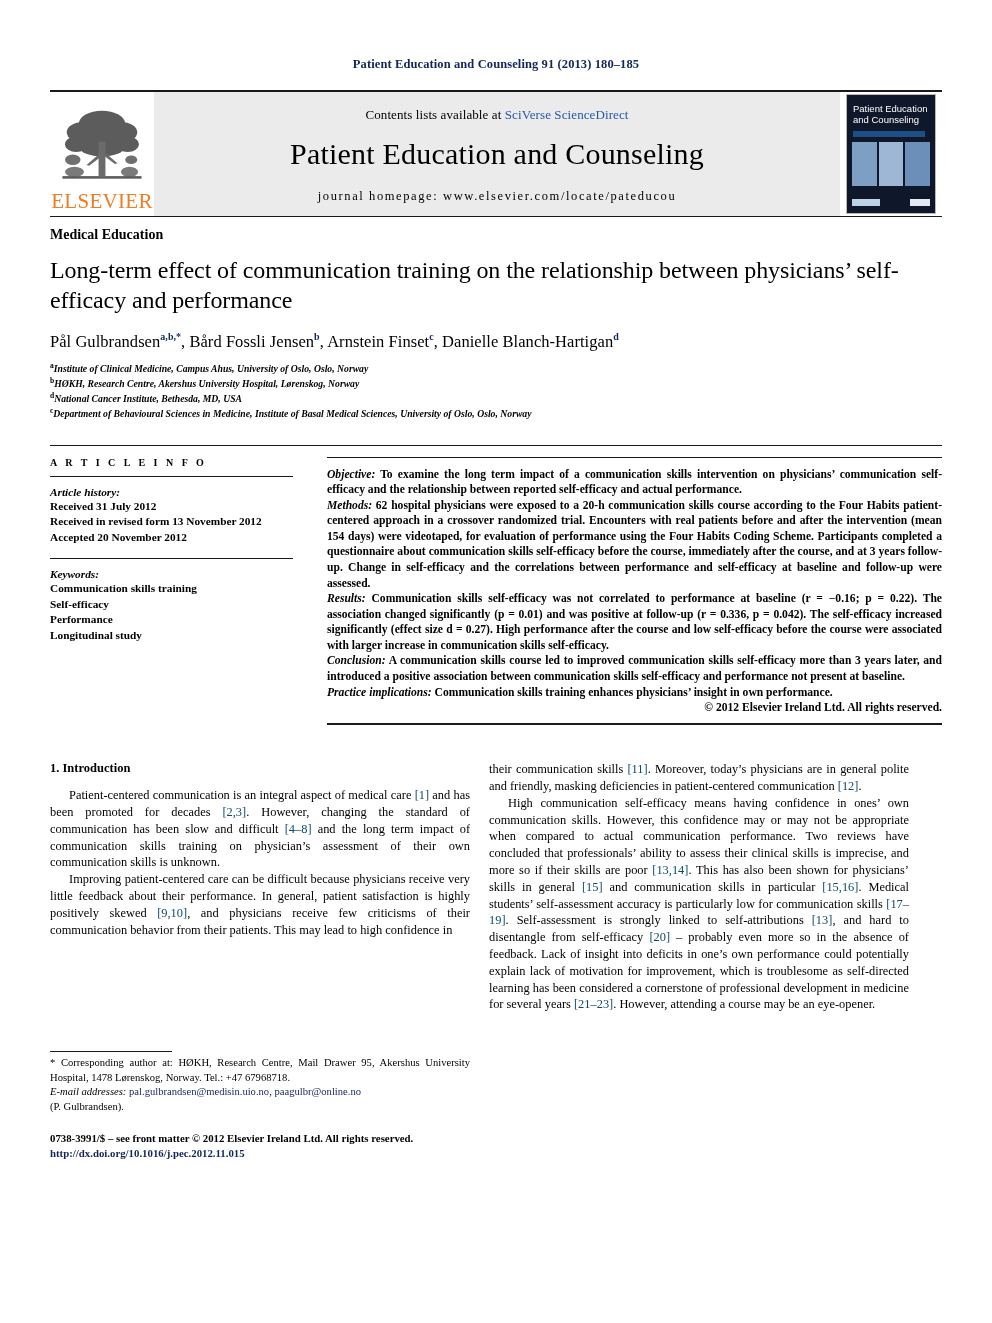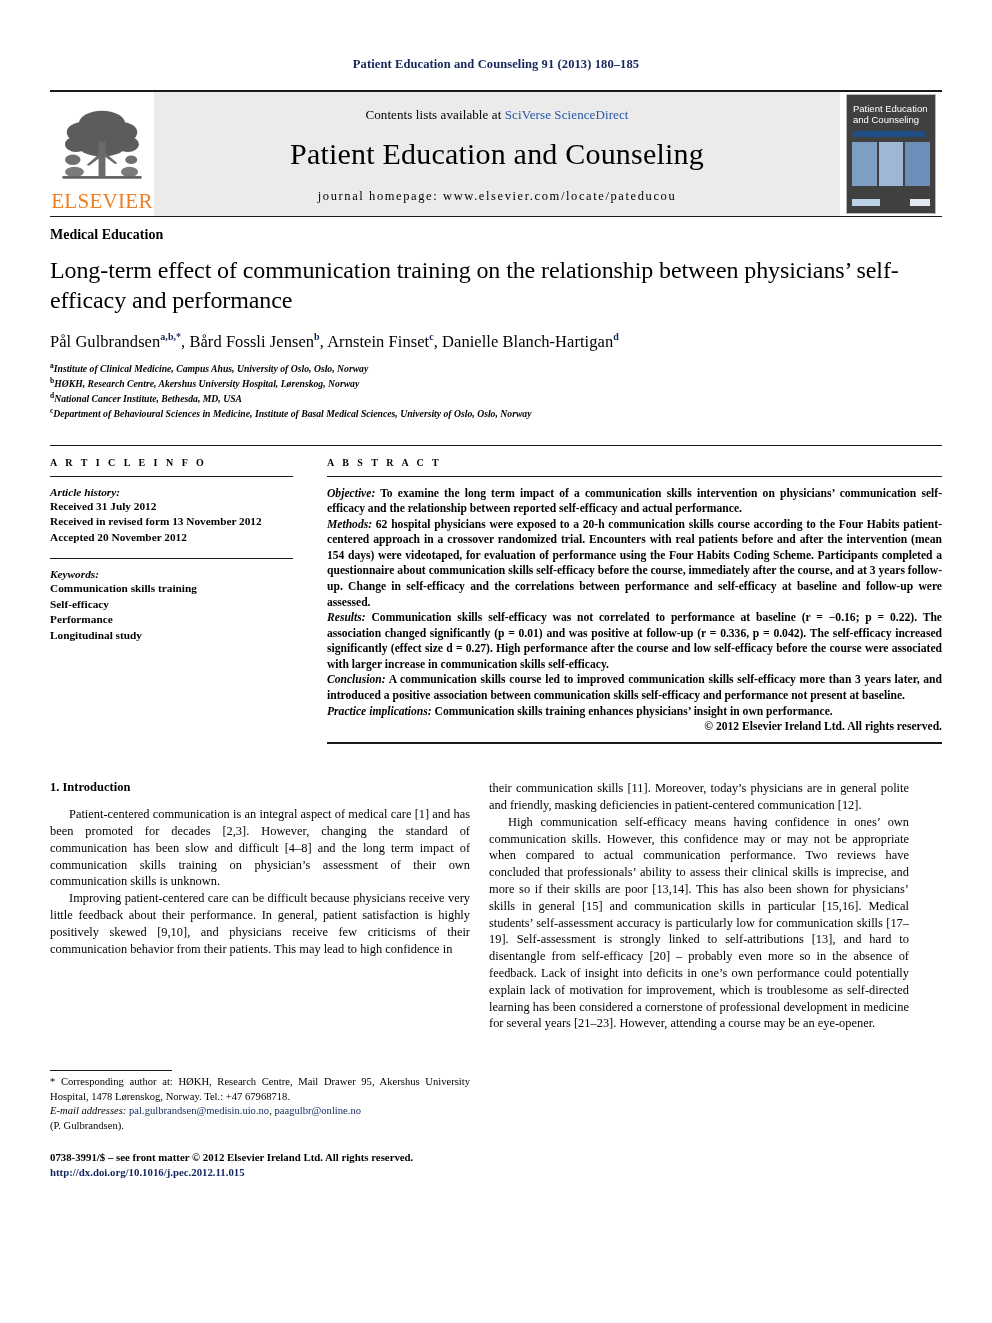--- a/index.html
+++ b/index.html
@@ -87,21 +87,21 @@
     width: 96px;
     flex: none;
     padding: 3px 0 3px 6px;
     display: flex;
     align-items: center;
   }
   .cover-img {
     width: 88px;
     height: 118px;
     border: 1px solid #b8b8b8;
-    background: #404040;
+    background: #0f172a;
     position: relative;
     overflow: hidden;
   }
   .cover-title {
     position: absolute;
     top: 9px; left: 6px; right: 4px;
     color: #ffffff;
     font-size: 9.5px;
     line-height: 1.12;
     font-family: "Liberation Sans", sans-serif;
@@ -215,21 +215,21 @@
     margin: 0 0 11px 0;
   }
   p.txt {
     font-size: 12.4px;
     line-height: 1.355;
     text-align: justify;
     margin: 0;
     text-indent: 19px;
     hyphens: auto;
   }
-  .cite { color: #000000; }
+  .cite { color: #0c4a6e; }
 
   
   .footnotes {
     position: absolute;
     left: 0;
     bottom: 0;
     width: 420px;
   }
   .fn-rule {
     width: 122px;
@@ -338,21 +338,20 @@
       <div class="kw-block">
         <div class="info-label">Keywords:</div>
         <div class="info-line">Communication skills training</div>
         <div class="info-line">Self-efficacy</div>
         <div class="info-line">Performance</div>
         <div class="info-line">Longitudinal study</div>
       </div>
     </div>
 
     <div class="col-abs">
-      <div class="hdr">A B S T R A C T</div>
       <div class="rule"></div>
 
       <p class="abs-p"><em>Objective:</em><span> To examine the long term impact of a communication skills intervention on physicians’ communication self-efficacy and the relationship between reported self-efficacy and actual performance.</span></p>
       <p class="abs-p"><em>Methods:</em><span> 62 hospital physicians were exposed to a 20-h communication skills course according to the Four Habits patient-centered approach in a crossover randomized trial. Encounters with real patients before and after the intervention (mean 154 days) were videotaped, for evaluation of performance using the Four Habits Coding Scheme. Participants completed a questionnaire about communication skills self-efficacy before the course, immediately after the course, and at 3 years follow-up. Change in self-efficacy and the correlations between performance and self-efficacy at baseline and follow-up were assessed.</span></p>
       <p class="abs-p"><em>Results:</em><span> Communication skills self-efficacy was not correlated to performance at baseline (r = −0.16; p = 0.22). The association changed significantly (p = 0.01) and was positive at follow-up (r = 0.336, p = 0.042). The self-efficacy increased significantly (effect size d = 0.27). High performance after the course and low self-efficacy before the course were associated with larger increase in communication skills self-efficacy.</span></p>
       <p class="abs-p"><em>Conclusion:</em><span> A communication skills course led to improved communication skills self-efficacy more than 3 years later, and introduced a positive association between communication skills self-efficacy and performance not present at baseline.</span></p>
       <p class="abs-p"><em>Practice implications:</em><span> Communication skills training enhances physicians’ insight in own performance.</span></p>
       <div class="abs-copy">© 2012 Elsevier Ireland Ltd. All rights reserved.</div>
       <div class="abs-bottom-rule"></div>
     </div>

